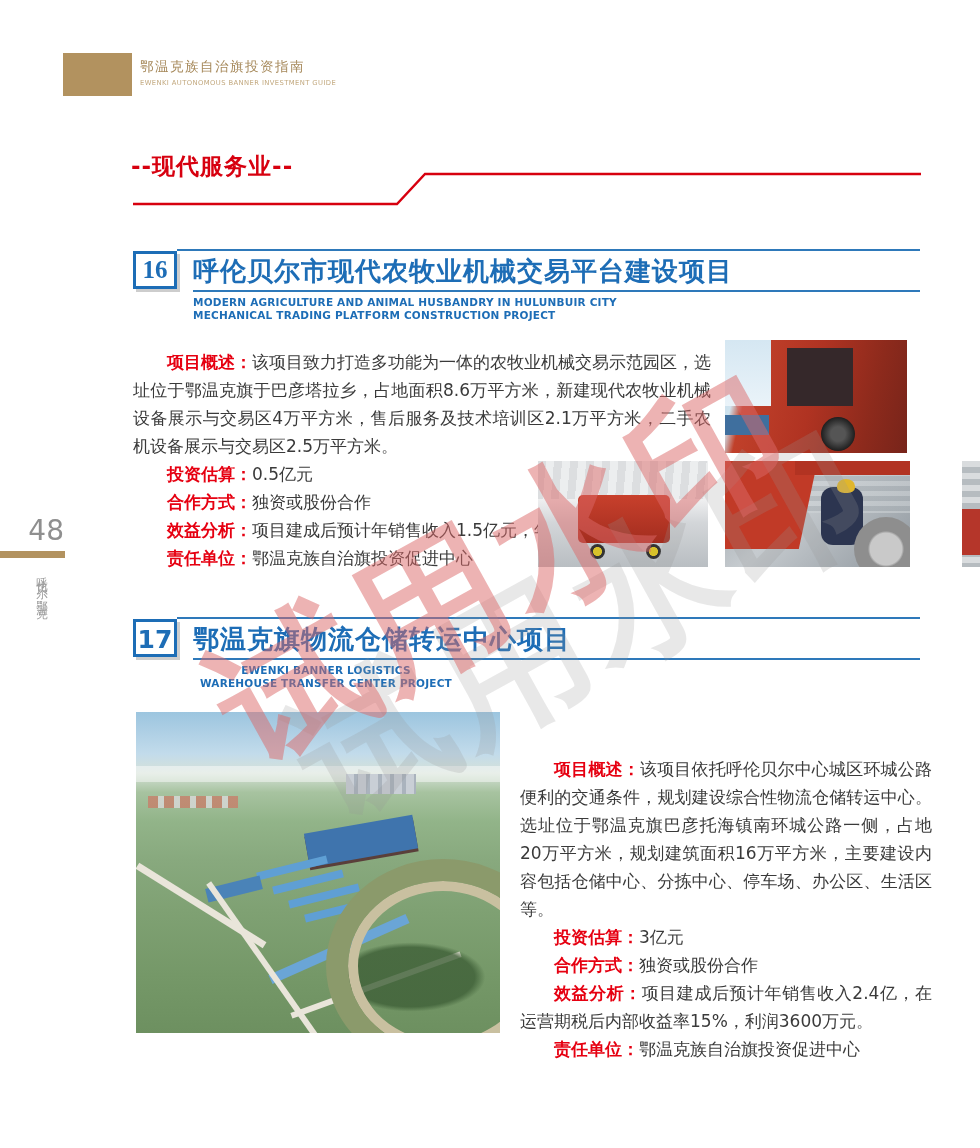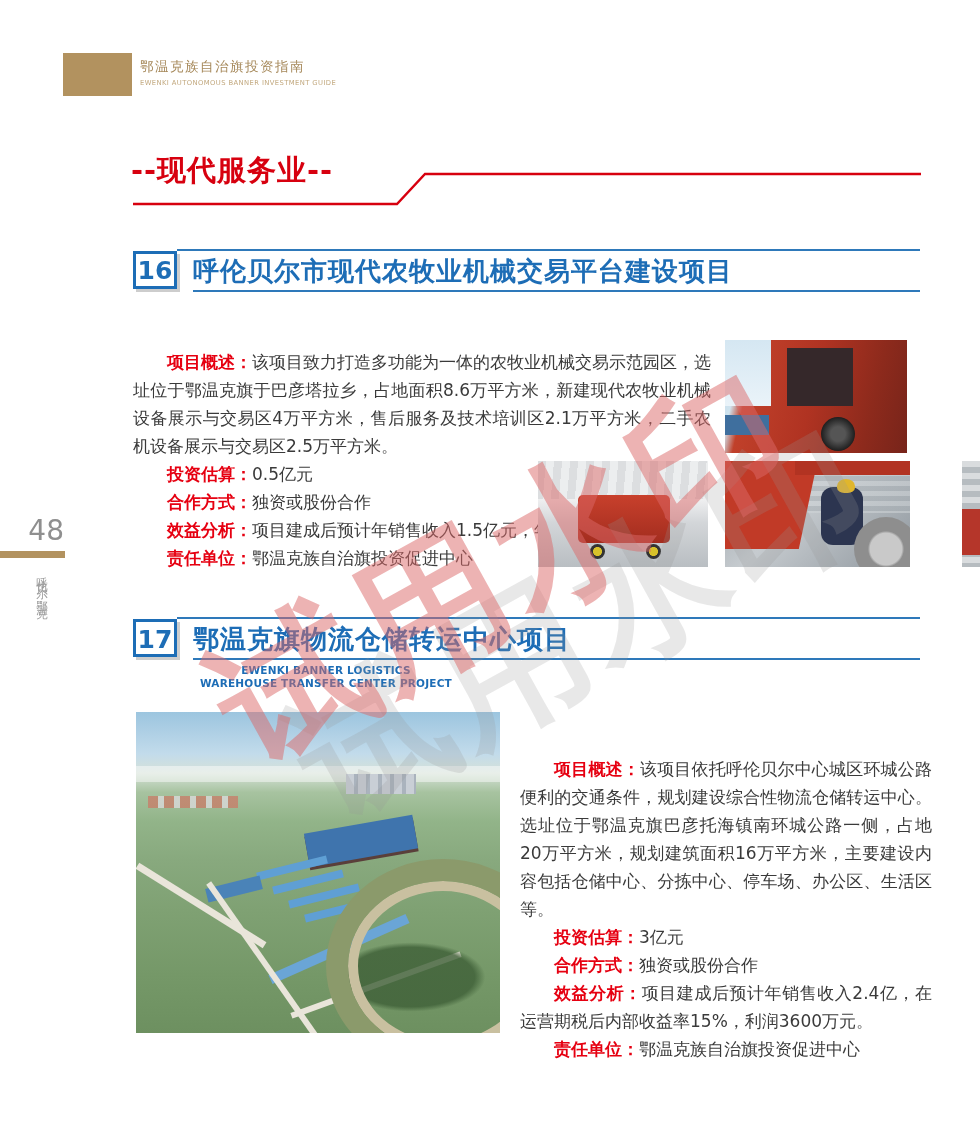--- a/index.html
+++ b/index.html
@@ -6,21 +6,21 @@
   .page{position:relative;width:980px;height:1148px;background:#ffffff;overflow:hidden;
         font-family:"DejaVu Sans","Liberation Sans",sans-serif;}
 
   
   .logo-square{position:absolute;left:63px;top:53px;width:69px;height:43px;background:#b2925f;}
   .header-text{position:absolute;left:140px;top:58px;}
   .header-title{font-size:13.5px;color:#a78a5c;letter-spacing:1.5px;}
   .header-sub{font-size:6.8px;color:#c2a87e;margin-top:3px;letter-spacing:0.4px;}
 
   
-  .section-title{position:absolute;left:131px;top:151px;font-size:29px;font-weight:900;
+  .section-title{position:absolute;left:131px;top:151px;font-size:23px;font-weight:900;
                  color:#d7000f;letter-spacing:1px;text-align:right;}
   .section-line{position:absolute;left:133px;top:170px;}
 
   
   .topline{position:absolute;height:2px;background:#2e79ba;}
   .numbox{position:absolute;width:44px;height:38px;border:3px solid #1d6db6;background:#fff;
           box-sizing:border-box;display:flex;align-items:center;justify-content:center;
           box-shadow:3px 3px 0 rgba(145,145,145,0.45);}
   .numbox span{font-size:25px;font-weight:800;color:#1d6db6;}
   .proj-title{position:absolute;font-size:26px;font-weight:700;color:#1d6db6;letter-spacing:1px;white-space:nowrap;}
@@ -99,25 +99,29 @@
     <div class="header-title">鄂温克族自治旗投资指南</div>
     <div class="header-sub">EWENKI AUTONOMOUS BANNER INVESTMENT GUIDE</div>
   </div>
 
   <div class="section-title">--现代服务业--</div>
   <svg class="section-line" width="790" height="40">
     <polyline points="0,34 264,34 292,4 788,4" fill="none" stroke="#d7000f" stroke-width="2.4"></polyline>
   </svg>
 
   <div class="topline" style="left:177px;top:249px;width:743px;"></div>
-  <div class="numbox" style="left:133px;top:251px;">
+  <div class="numbox" style="left:133px;top:251px;font-family:Liberation Serif, serif;">
     <span>16</span>
   </div>
   <div class="proj-title" style="left:193px;top:254px;">呼伦贝尔市现代农牧业机械交易平台建设项目</div>
   <div class="underline" style="left:193px;top:290px;width:727px;"></div>
+  <div class="proj-sub" style="left:193px;top:296px;">
+    <div>MODERN AGRICULTURE AND ANIMAL HUSBANDRY IN HULUNBUIR CITY</div>
+    <div>MECHANICAL TRADING PLATFORM CONSTRUCTION PROJECT</div>
+  </div>
 
   <div class="body-block" style="left:133px;top:348px;width:578px;">
     <p><span class="field-label">项目概述：</span><span>该项目致力打造多功能为一体的农牧业机械交易示范园区，选址位于鄂温克旗于巴彦塔拉乡，占地面积8.6万平方米，新建现代农牧业机械设备展示与交易区4万平方米，售后服务及技术培训区2.1万平方米，二手农机设备展示与交易区2.5万平方米。</span></p>
     <p><span class="field-label">投资估算：</span><span>0.5亿元</span></p>
     <p><span class="field-label">合作方式：</span><span>独资或股份合作</span></p>
     <p><span class="field-label">效益分析：</span><span>项目建成后预计年销售收入1.5亿元，年利润1500万元。</span></p>
     <p><span class="field-label">责任单位：</span><span>鄂温克族自治旗投资促进中心</span></p>
   </div>
 
   <div class="photo ph1" style="left:725px;top:340px;width:182px;height:113px;">

